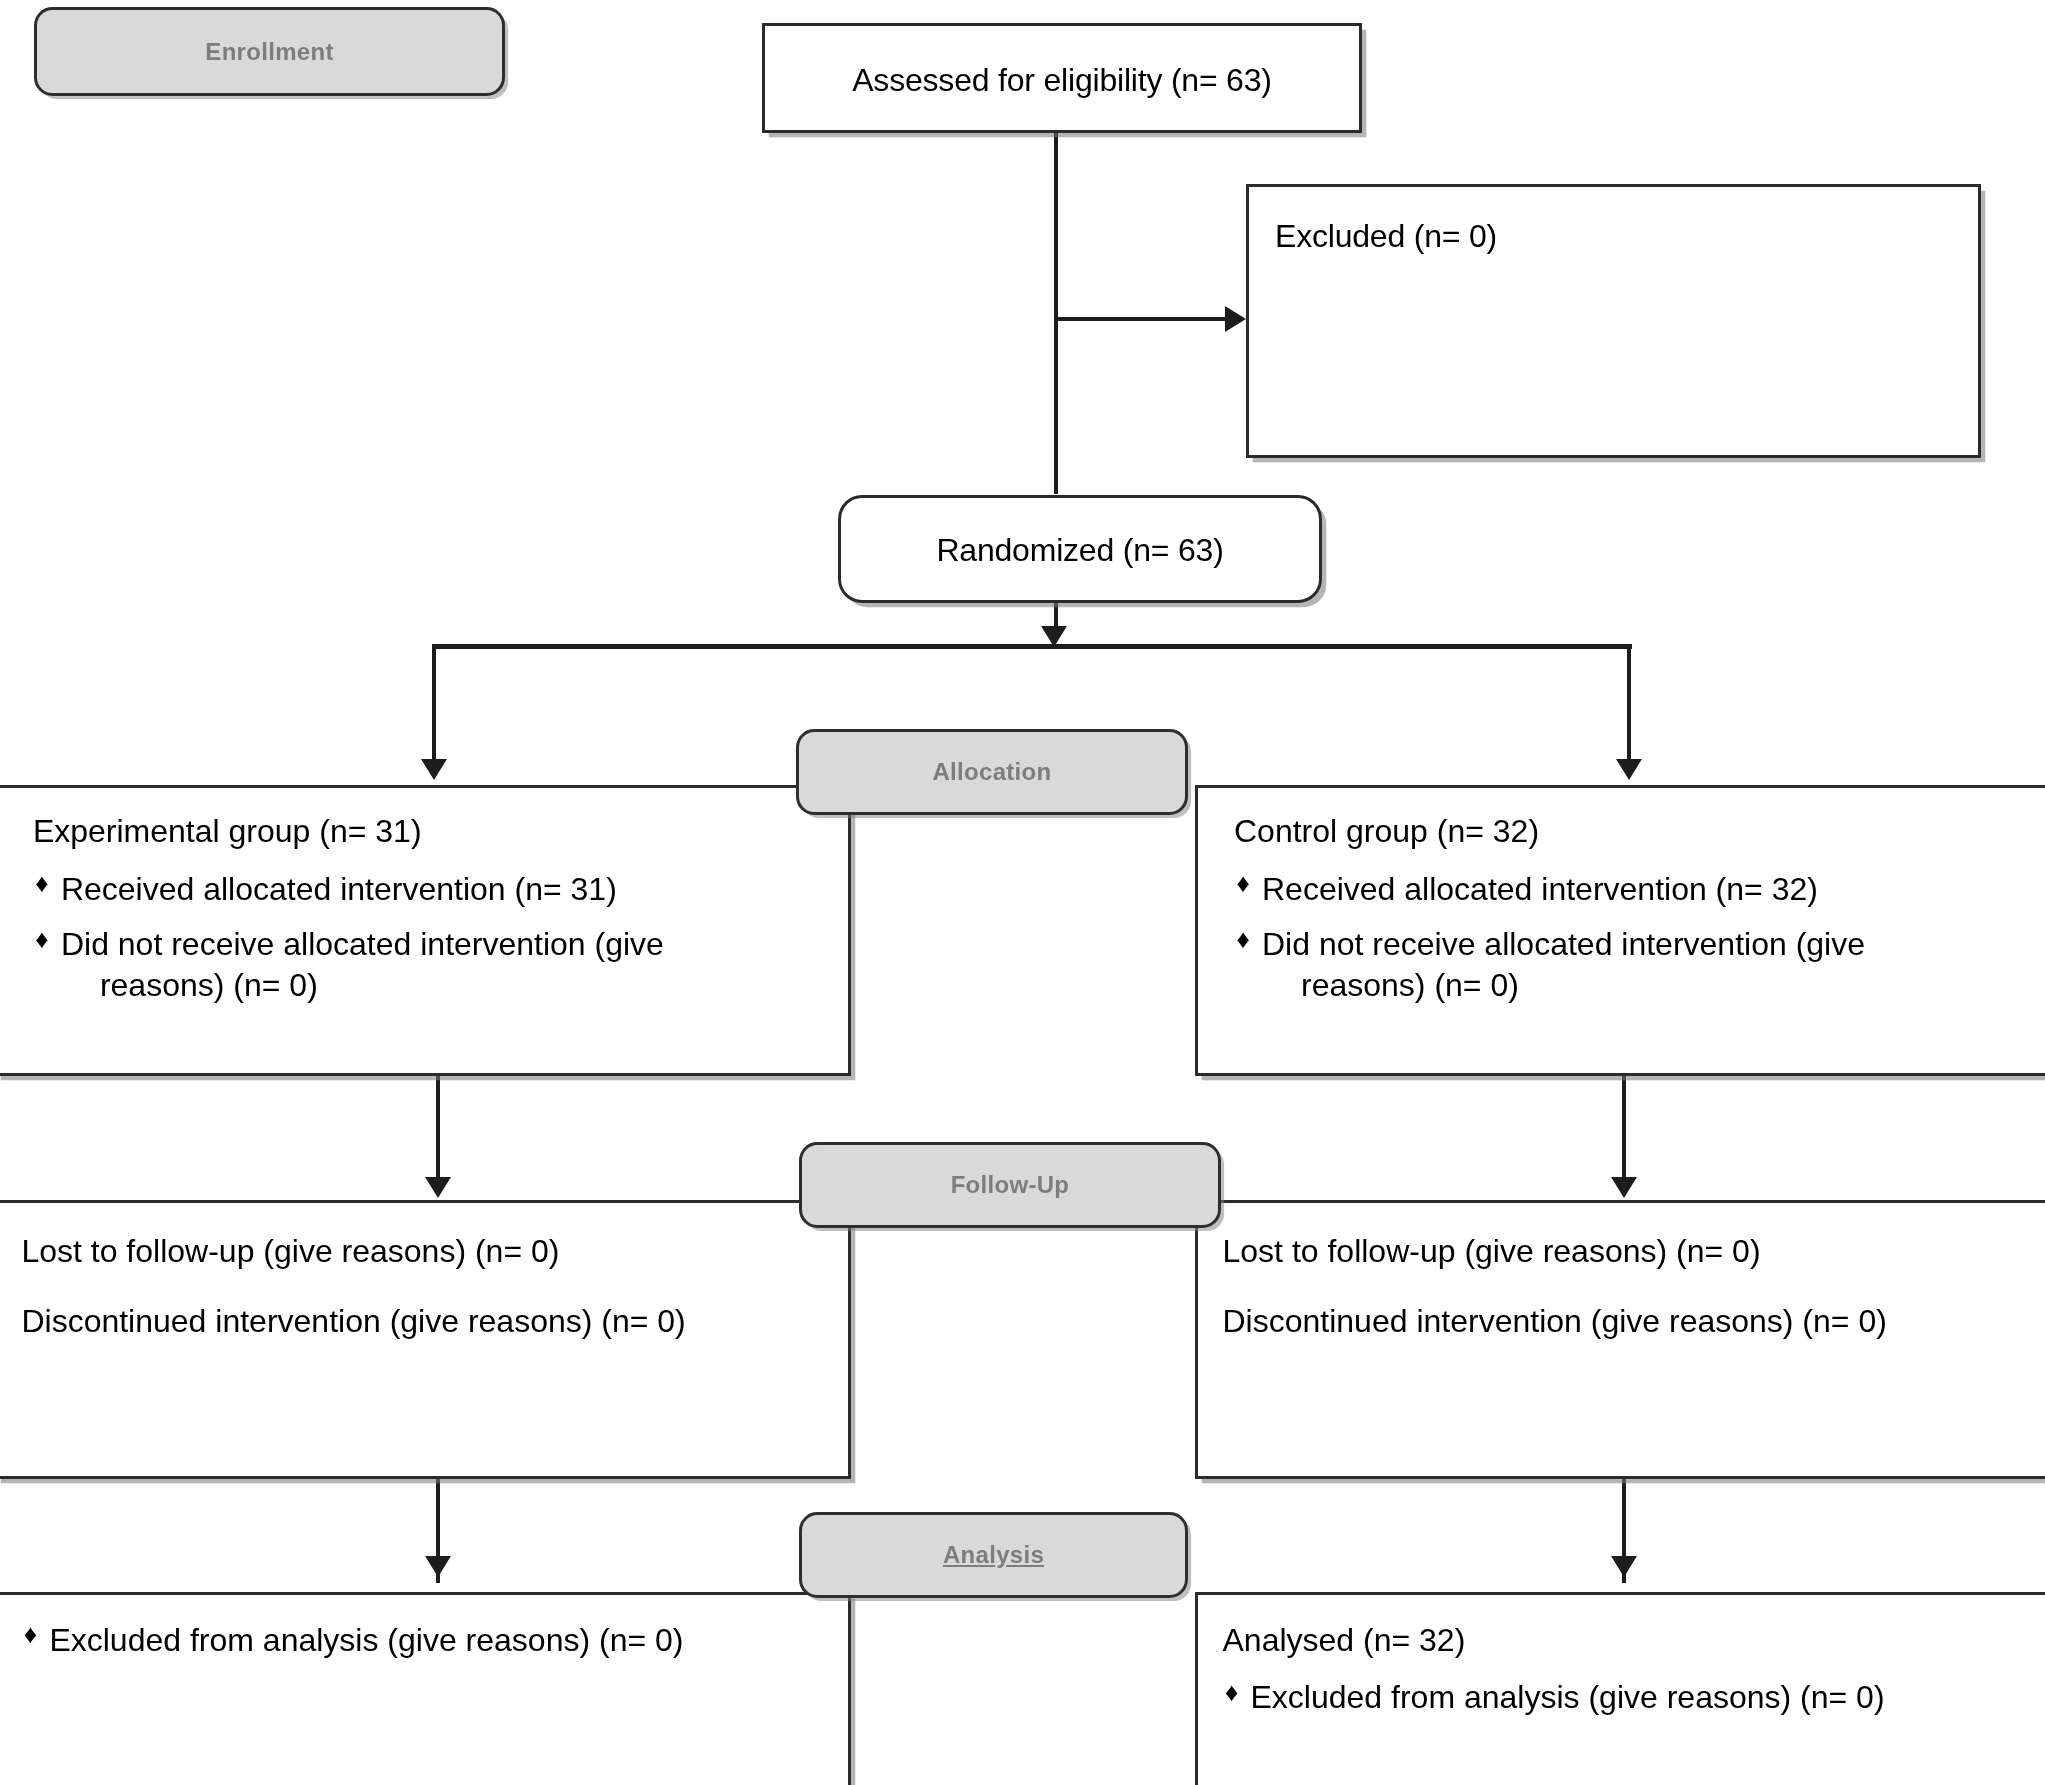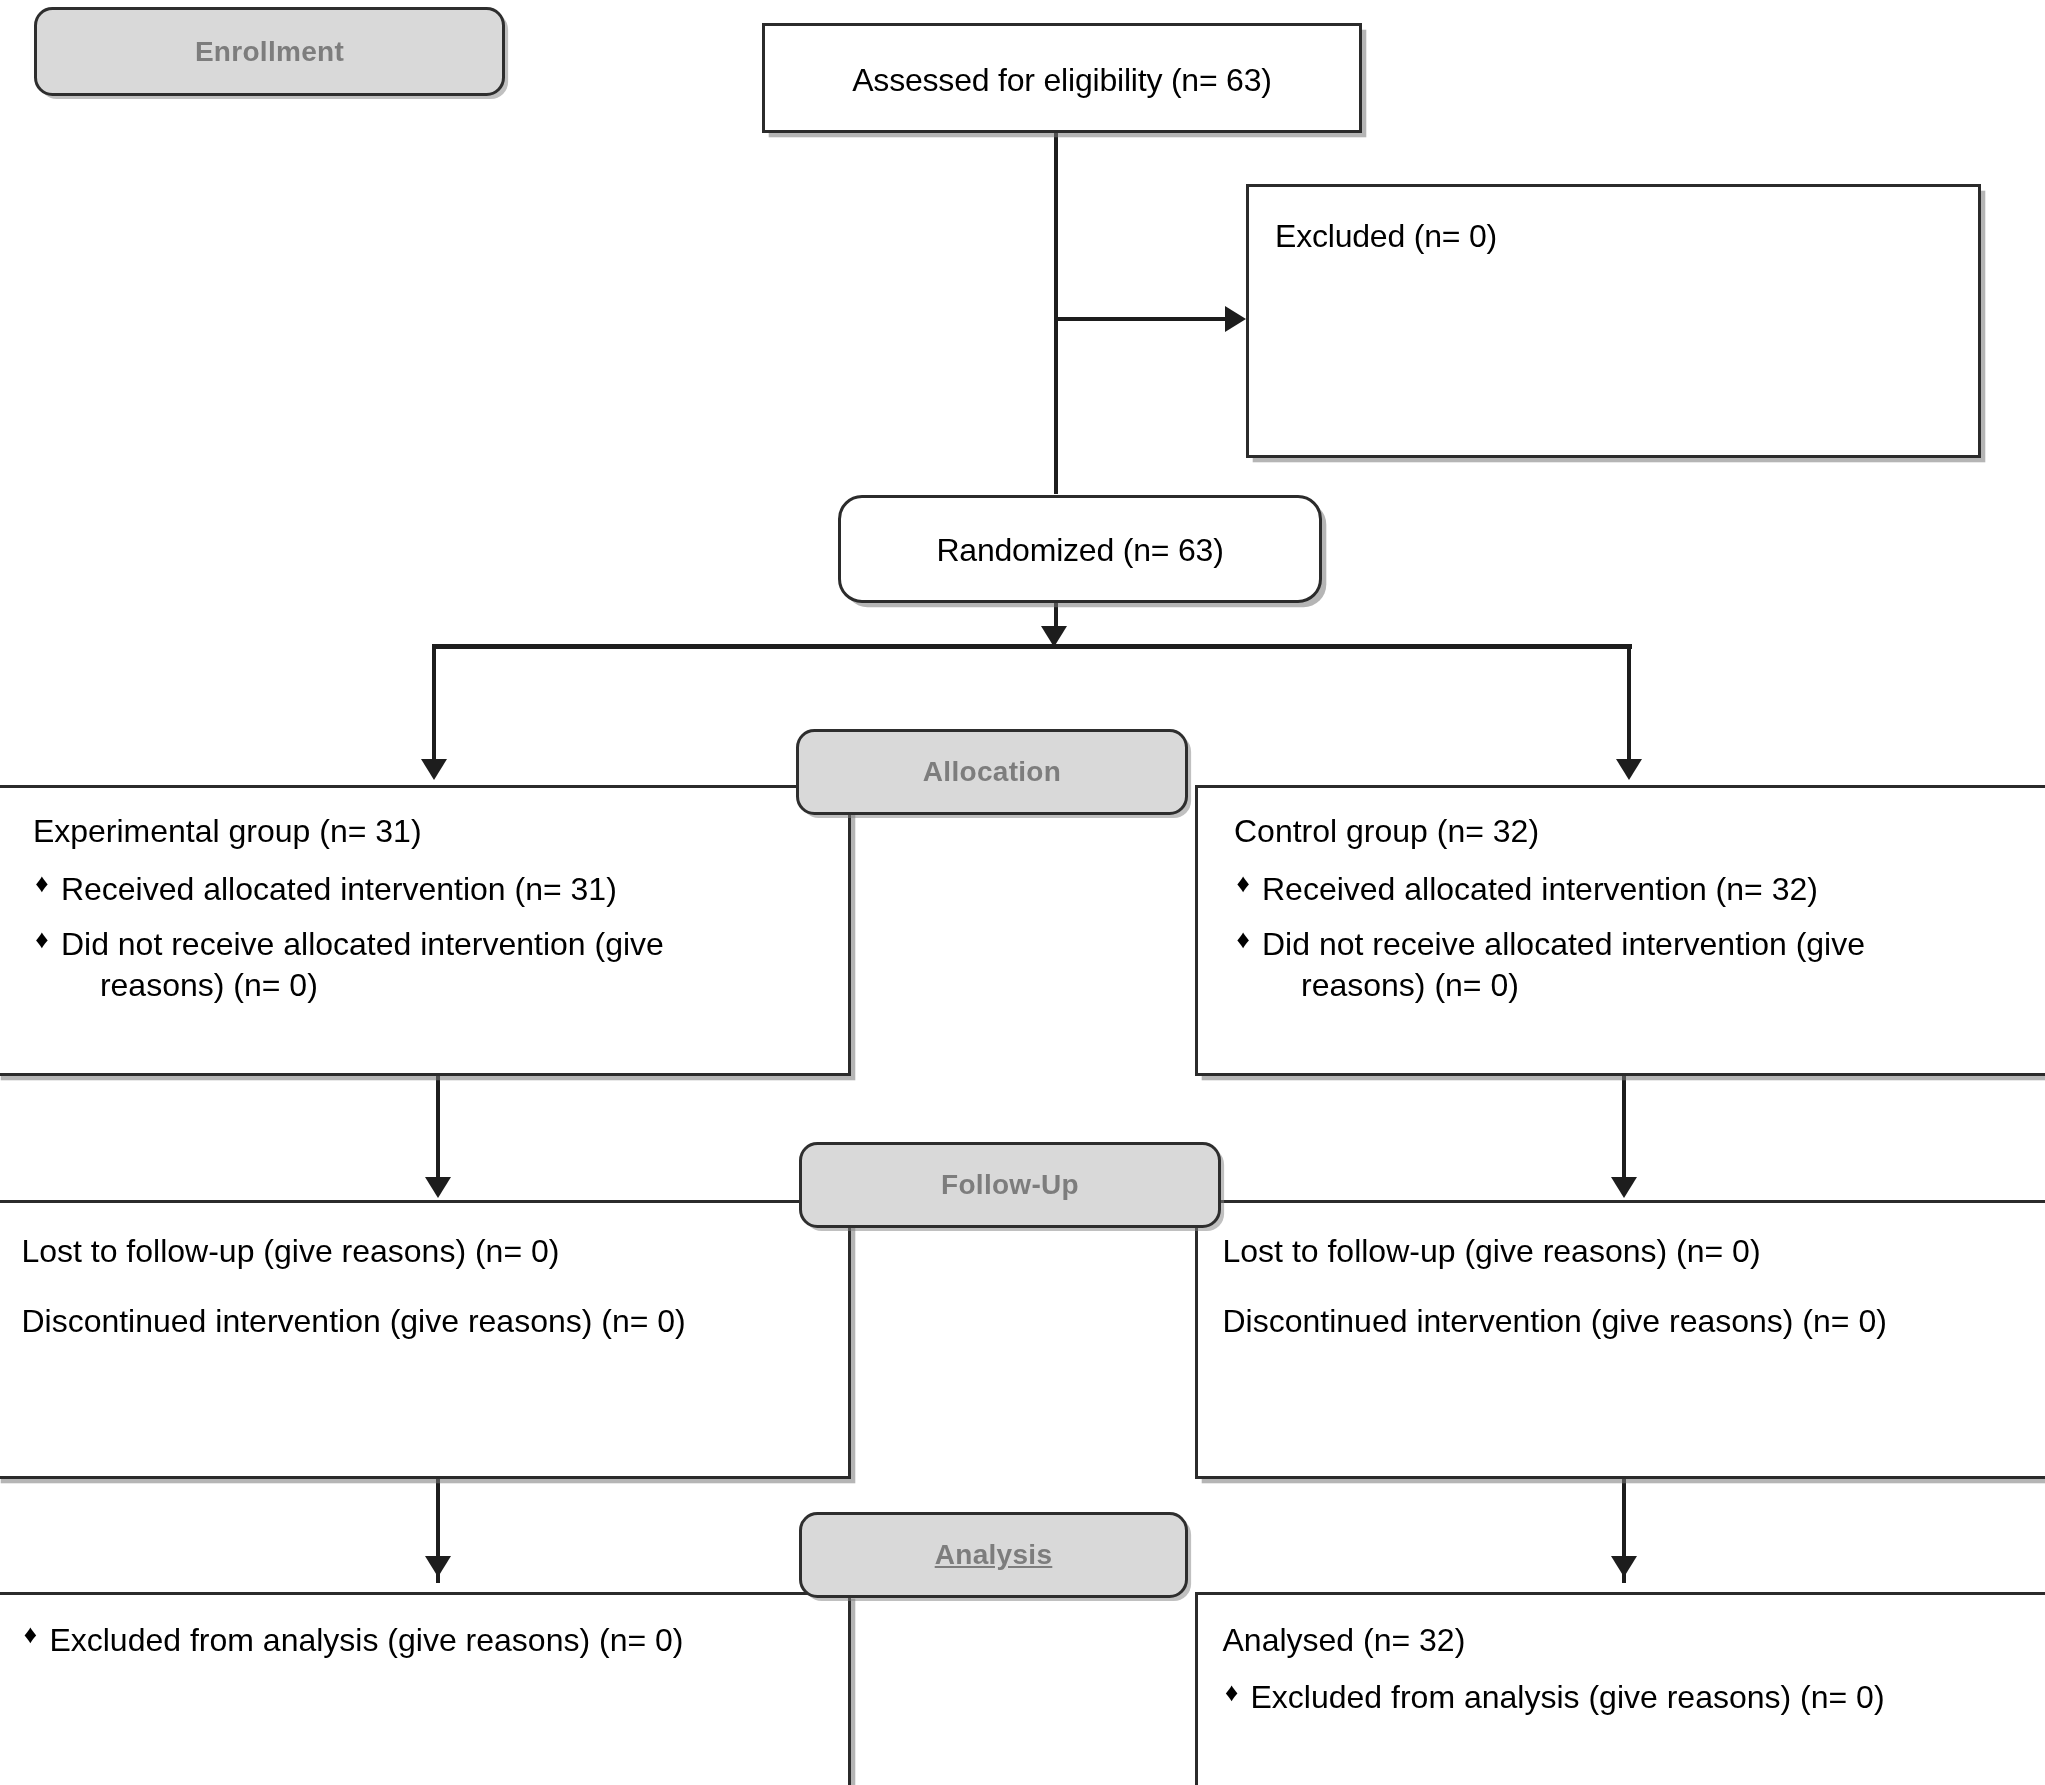--- a/index.html
+++ b/index.html
@@ -39,21 +39,21 @@
   .stage{
     position:absolute;
     background:#d9d9d9;
     border:3.7px solid #2e2e2e;
     border-radius:18.4px;
     box-sizing:border-box;
     display:flex;
     align-items:center;
     justify-content:center;
     color:#7d7d7d;
-    font-size:28px;
+    font-size:24px;
     font-weight:bold;
     letter-spacing:0.3px;
     box-shadow:4.3px 4.3px 0 -1.2px rgba(130,130,130,0.5);
     z-index:30;
   }
 
   
   .vline{ position:absolute; background:#1d1d1d; width:3.7px; z-index:3; }
   .hline{ position:absolute; background:#1d1d1d; height:3.7px; z-index:3; }
   .arrow-down{

